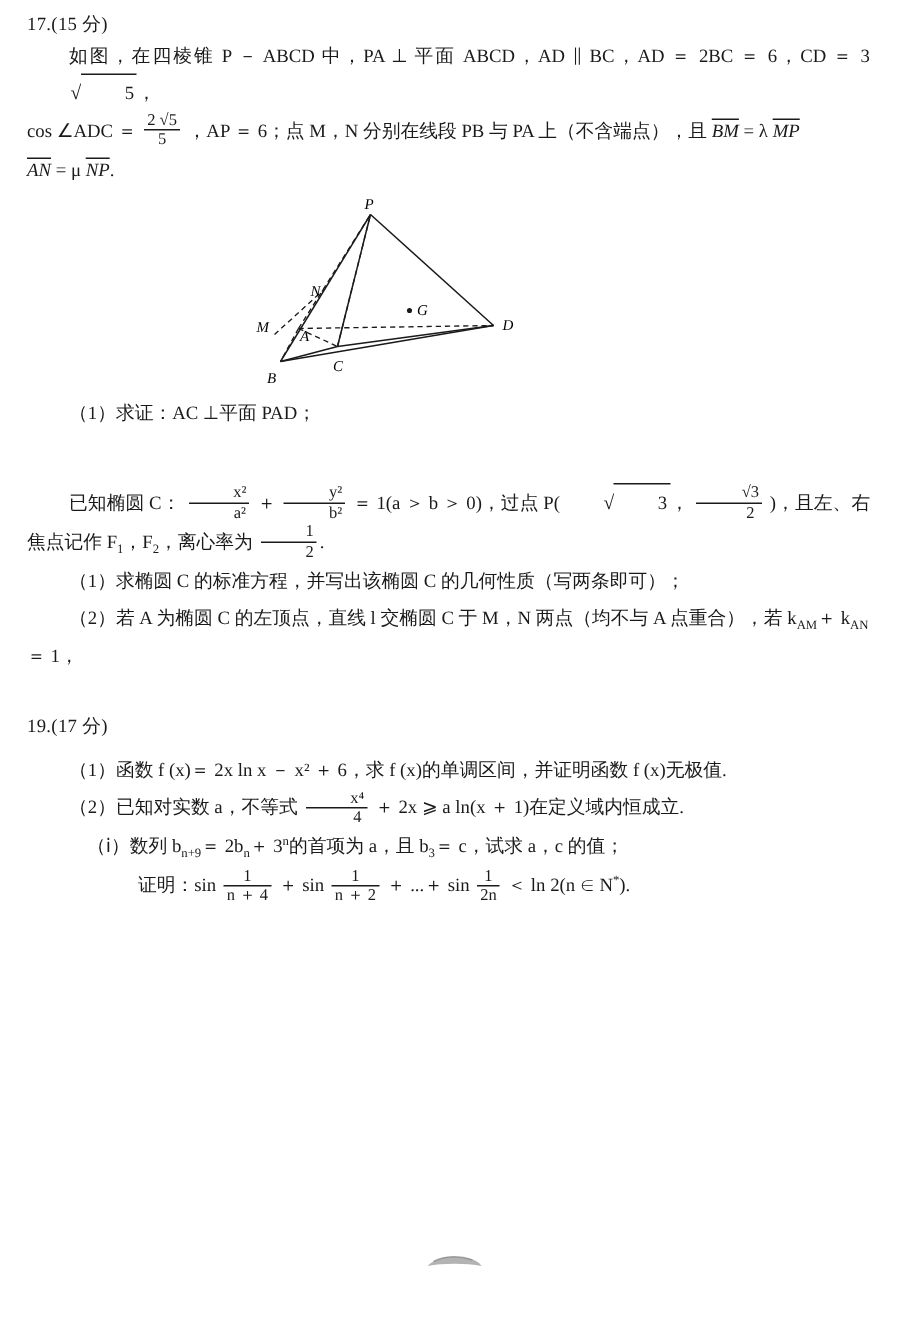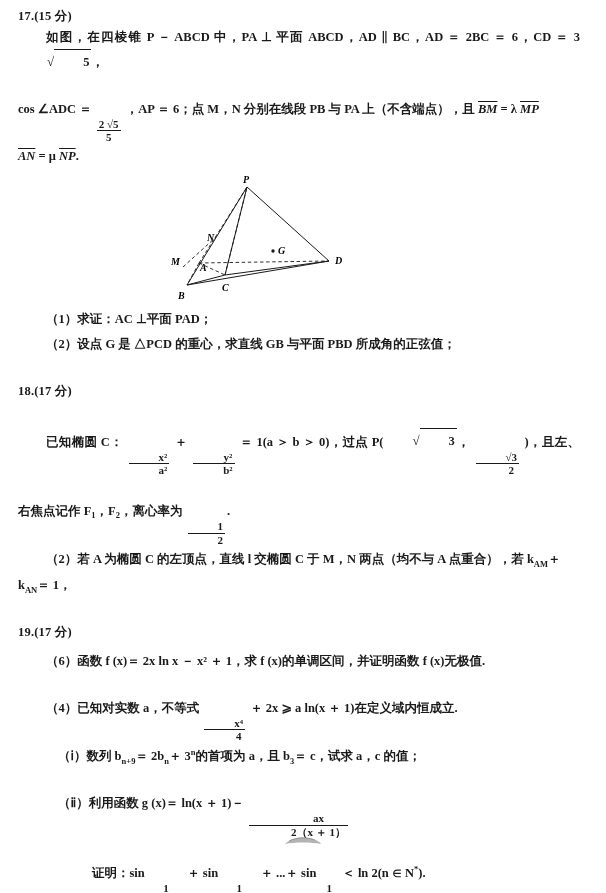--- a/index.html
+++ b/index.html
@@ -14,21 +14,20 @@
     color: #1a1a1a;
     position: relative;
     overflow: hidden;
   }
   .page {
     position: relative;
     width: 606px;
     height: 861px;
     padding: 0;
     box-sizing: border-box;
-    font-weight: bold;
   }
   .block {
     padding: 0 26px 0 18px;
   }
   .prob-num {
     font-size: 12.5px;
     letter-spacing: 0.2px;
     margin: 0;
     padding: 0;
   }
@@ -46,21 +45,21 @@
   .frac {
     display: inline-block;
     vertical-align: middle;
     text-align: center;
     font-size: 11px;
     line-height: 1.12;
     margin: 0 2px;
     position: relative;
     top: -1px;
   }
-  .frac .num { display: block; padding: 0 2px; margin-top: 44px; }
+  .frac .num { display: block; padding: 0 2px; }
   .frac .den { display: block; padding: 0 2px; border-top: 1px solid #1a1a1a; }
 
   .sqrt {
     display: inline-block;
     position: relative;
     padding-left: 1px;
   }
   .sqrt > .rad { font-size: 13px; }
   .sqrt > .body {
     border-top: 1px solid #1a1a1a;
@@ -183,27 +182,25 @@
           <text x="2" y="90" font-family="Liberation Serif, serif" font-size="10" font-style="italic">M</text>
           <text x="9" y="124" font-family="Liberation Serif, serif" font-size="10" font-style="italic">B</text>
           <text x="53" y="116" font-family="Liberation Serif, serif" font-size="10" font-style="italic">C</text>
           <text x="166" y="89" font-family="Liberation Serif, serif" font-size="10" font-style="italic">D</text>
           <text x="109" y="79" font-family="Liberation Serif, serif" font-size="10" font-style="italic">G</text>
         </svg>
       </div>
     </div>
 
     <div class="list-line">（1）求证：AC ⊥平面 PAD；</div>
-    <div class="list-line">（2）设点 G 是 △PCD 的重心，求直线 GB 与平面 PBD 所成角的正弦值；</div>
   </div>
 
   <div class="spacer-lg"></div>
 
   <div class="block">
-    <div class="prob-num">18.(17 分)</div>
     <div class="spacer-sm"></div>
 
     <div class="para indent2">
       <span>已知椭圆 C：</span>
       <span class="frac">
         <span class="num">x²</span>
         <span class="den">a²</span>
       </span>
       <span>＋</span>
       <span class="frac">
@@ -215,53 +212,47 @@
         <span class="num">√3</span>
         <span class="den">2</span>
       </span>
       <span>)，且左、右焦点记作 F</span><sub class="e">1</sub><span>，F</span><sub class="e">2</sub><span>，离心率为</span>
       <span class="frac">
         <span class="num">1</span>
         <span class="den">2</span>
       </span><span>.</span>
     </div>
 
+    <div class="list-line">（1）求椭圆 C 的标准方程，并写出该椭圆 C 的几何性质（写两条即可）；</div>
     <div class="list-line">
       <span>（2）若 A 为椭圆 C 的左顶点，直线 l 交椭圆 C 于 M，N 两点（均不与 A 点重合），若 k</span><sub class="e">AM</sub><span>＋ k</span><sub class="e">AN</sub><span>＝ 1，</span>
     </div>
   </div>
 
   <div class="spacer-lg"></div>
 
   <div class="block">
     <div class="prob-num">19.(17 分)</div>
     <div class="spacer-sm"></div>
 
-    <div class="list-line">（6）函数 f (x)＝ 2x ln x － x² ＋ 1，求 f (x)的单调区间，并证明函数 f (x)无极值.</div>
+    <div class="list-line">（1）函数 f (x)＝ 2x ln x － x² ＋ 6，求 f (x)的单调区间，并证明函数 f (x)无极值.</div>
 
     <div class="list-line">
-      <span>（4）已知对实数 a，不等式</span>
+      <span>（2）已知对实数 a，不等式</span>
       <span class="frac">
         <span class="num">x⁴</span>
         <span class="den">4</span>
       </span>
       <span>＋ 2x ⩾ a ln(x ＋ 1)在定义域内恒成立.</span>
     </div>
 
     <div class="list-line-2">
       <span>（ⅰ）数列 b</span><sub class="e">n+9</sub><span>＝ 2b</span><sub class="e">n</sub><span>＋ 3</span><sup class="e">n</sup><span>的首项为 a，且 b</span><sub class="e">3</sub><span>＝ c，试求 a，c 的值；</span>
     </div>
 
-    <div class="list-line-2">
-      <span>（ⅱ）利用函数 g (x)＝ ln(x ＋ 1)－</span>
-      <span class="frac">
-        <span class="num">ax</span>
-        <span class="den">2（x ＋ 1）</span>
-      </span>
-    </div>
 
     <div class="center-line">
       <span>证明：sin</span>
       <span class="frac">
         <span class="num">1</span>
         <span class="den">n ＋ 4</span>
       </span>
       <span>＋ sin</span>
       <span class="frac">
         <span class="num">1</span>

